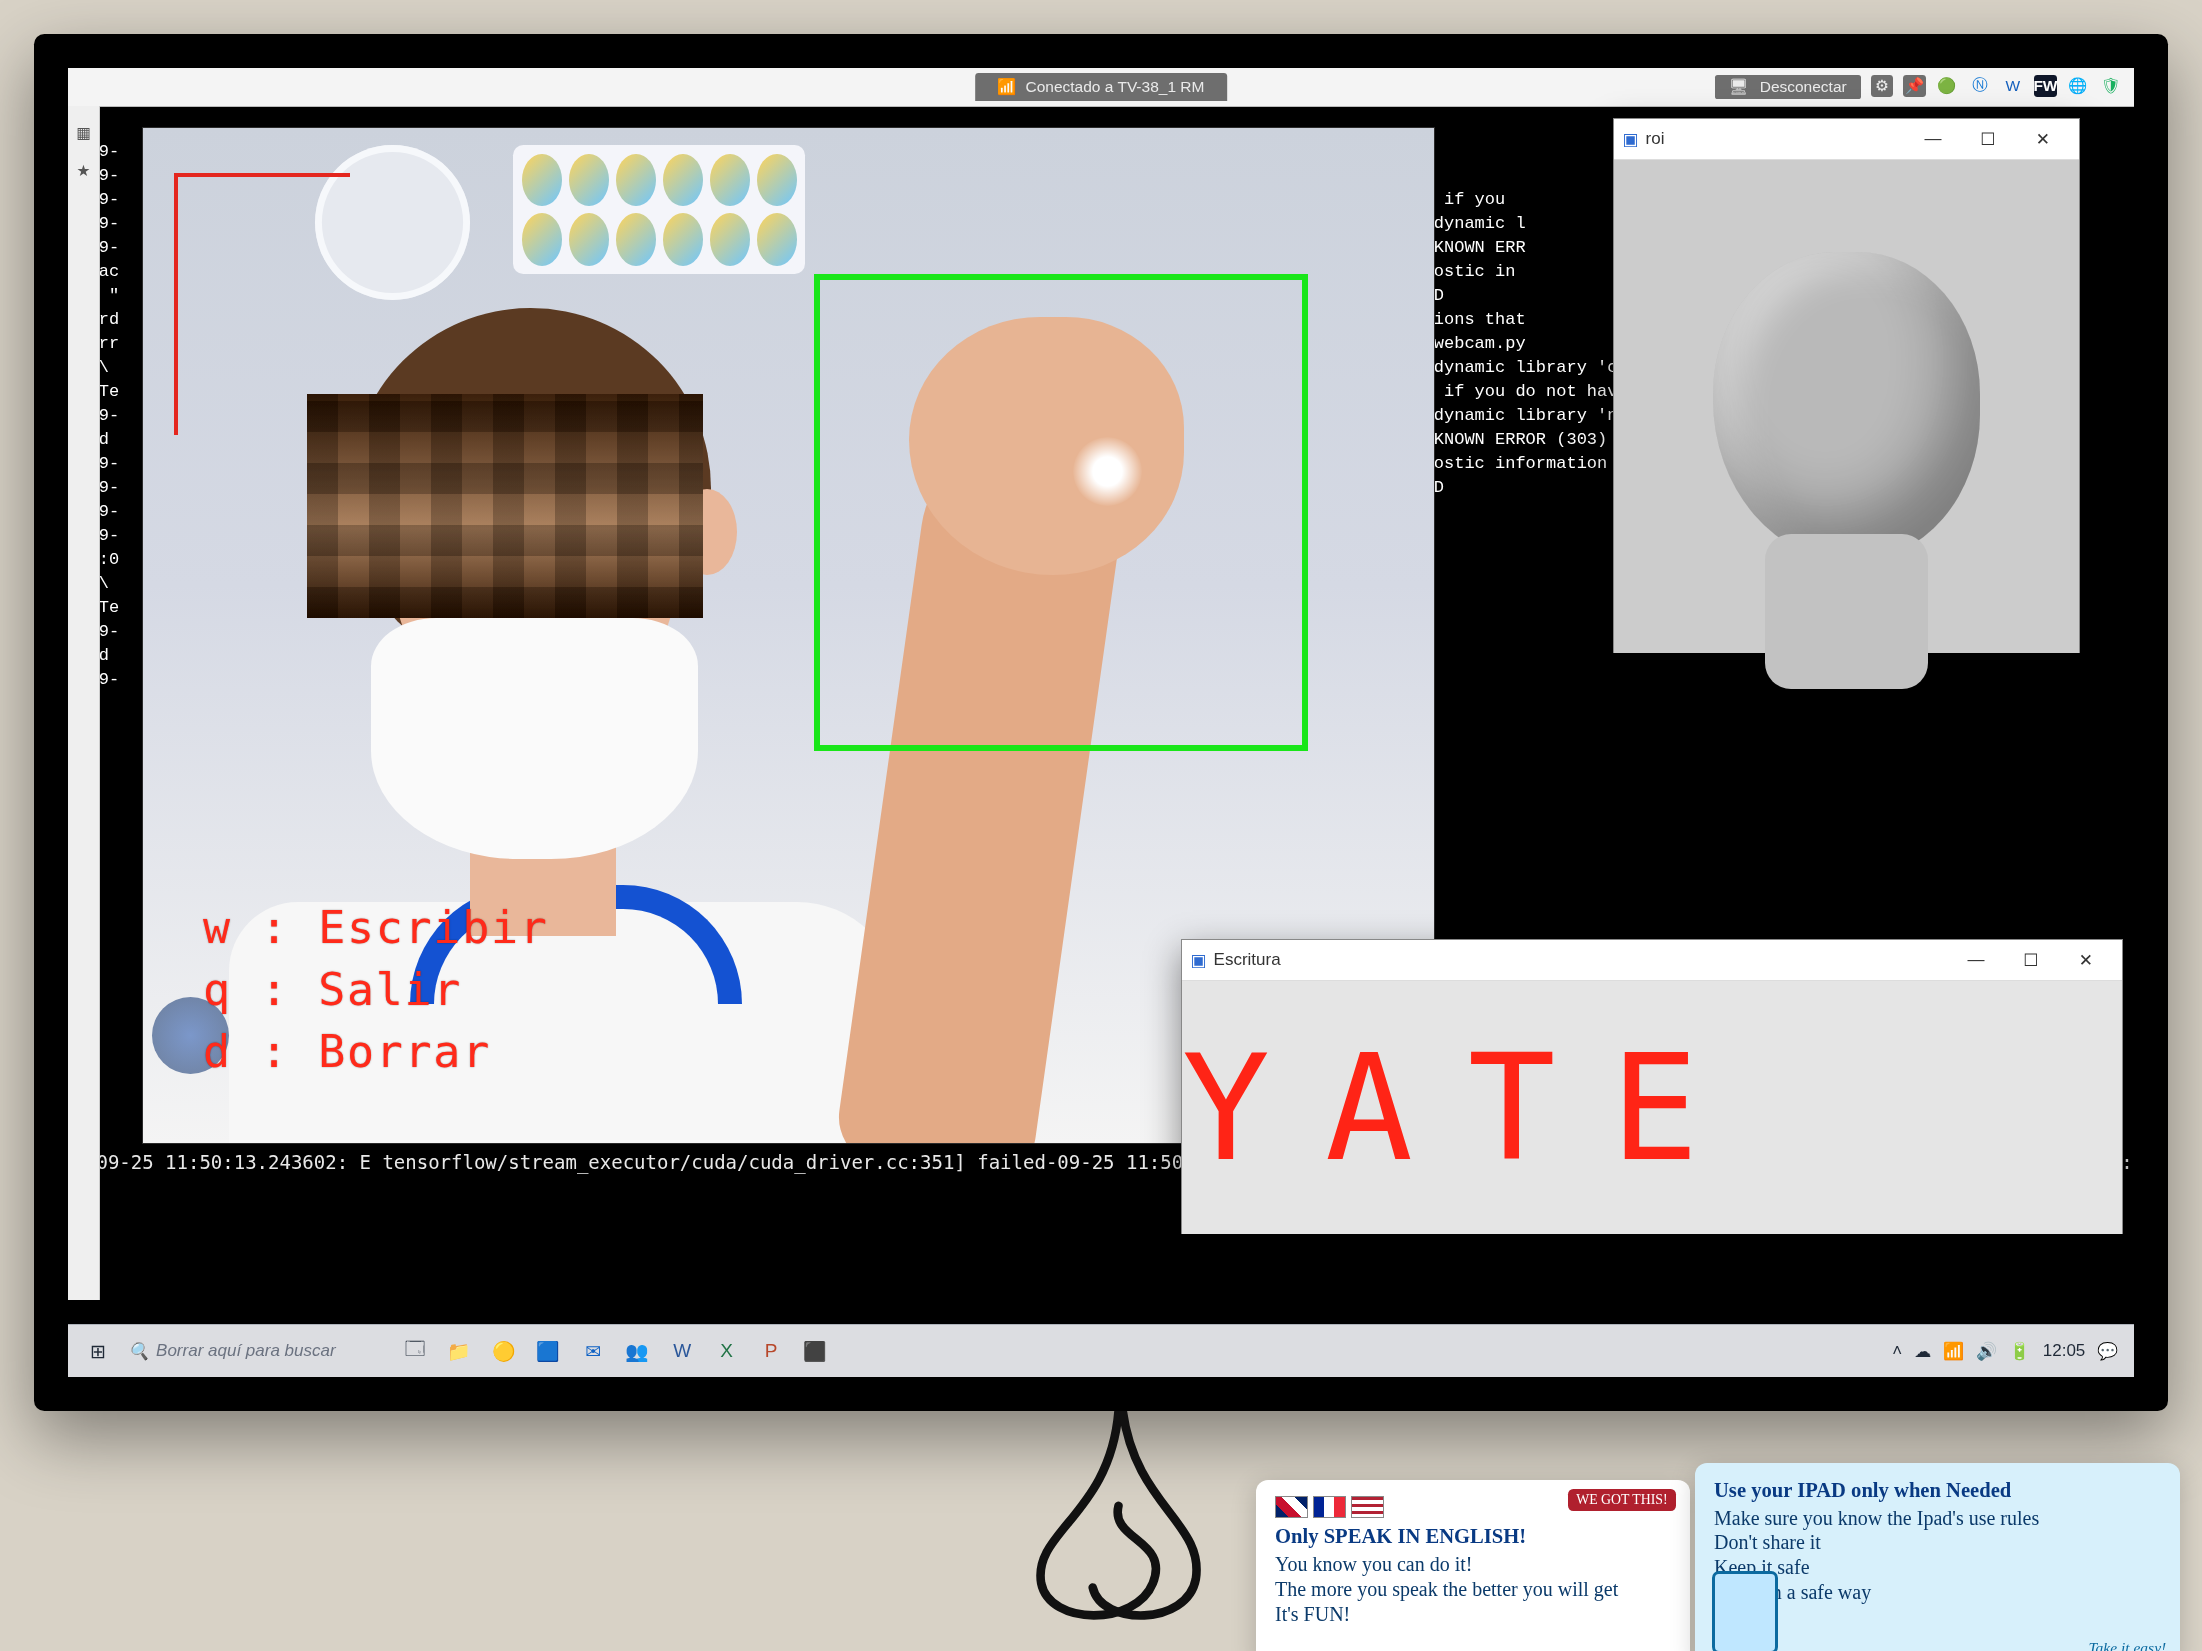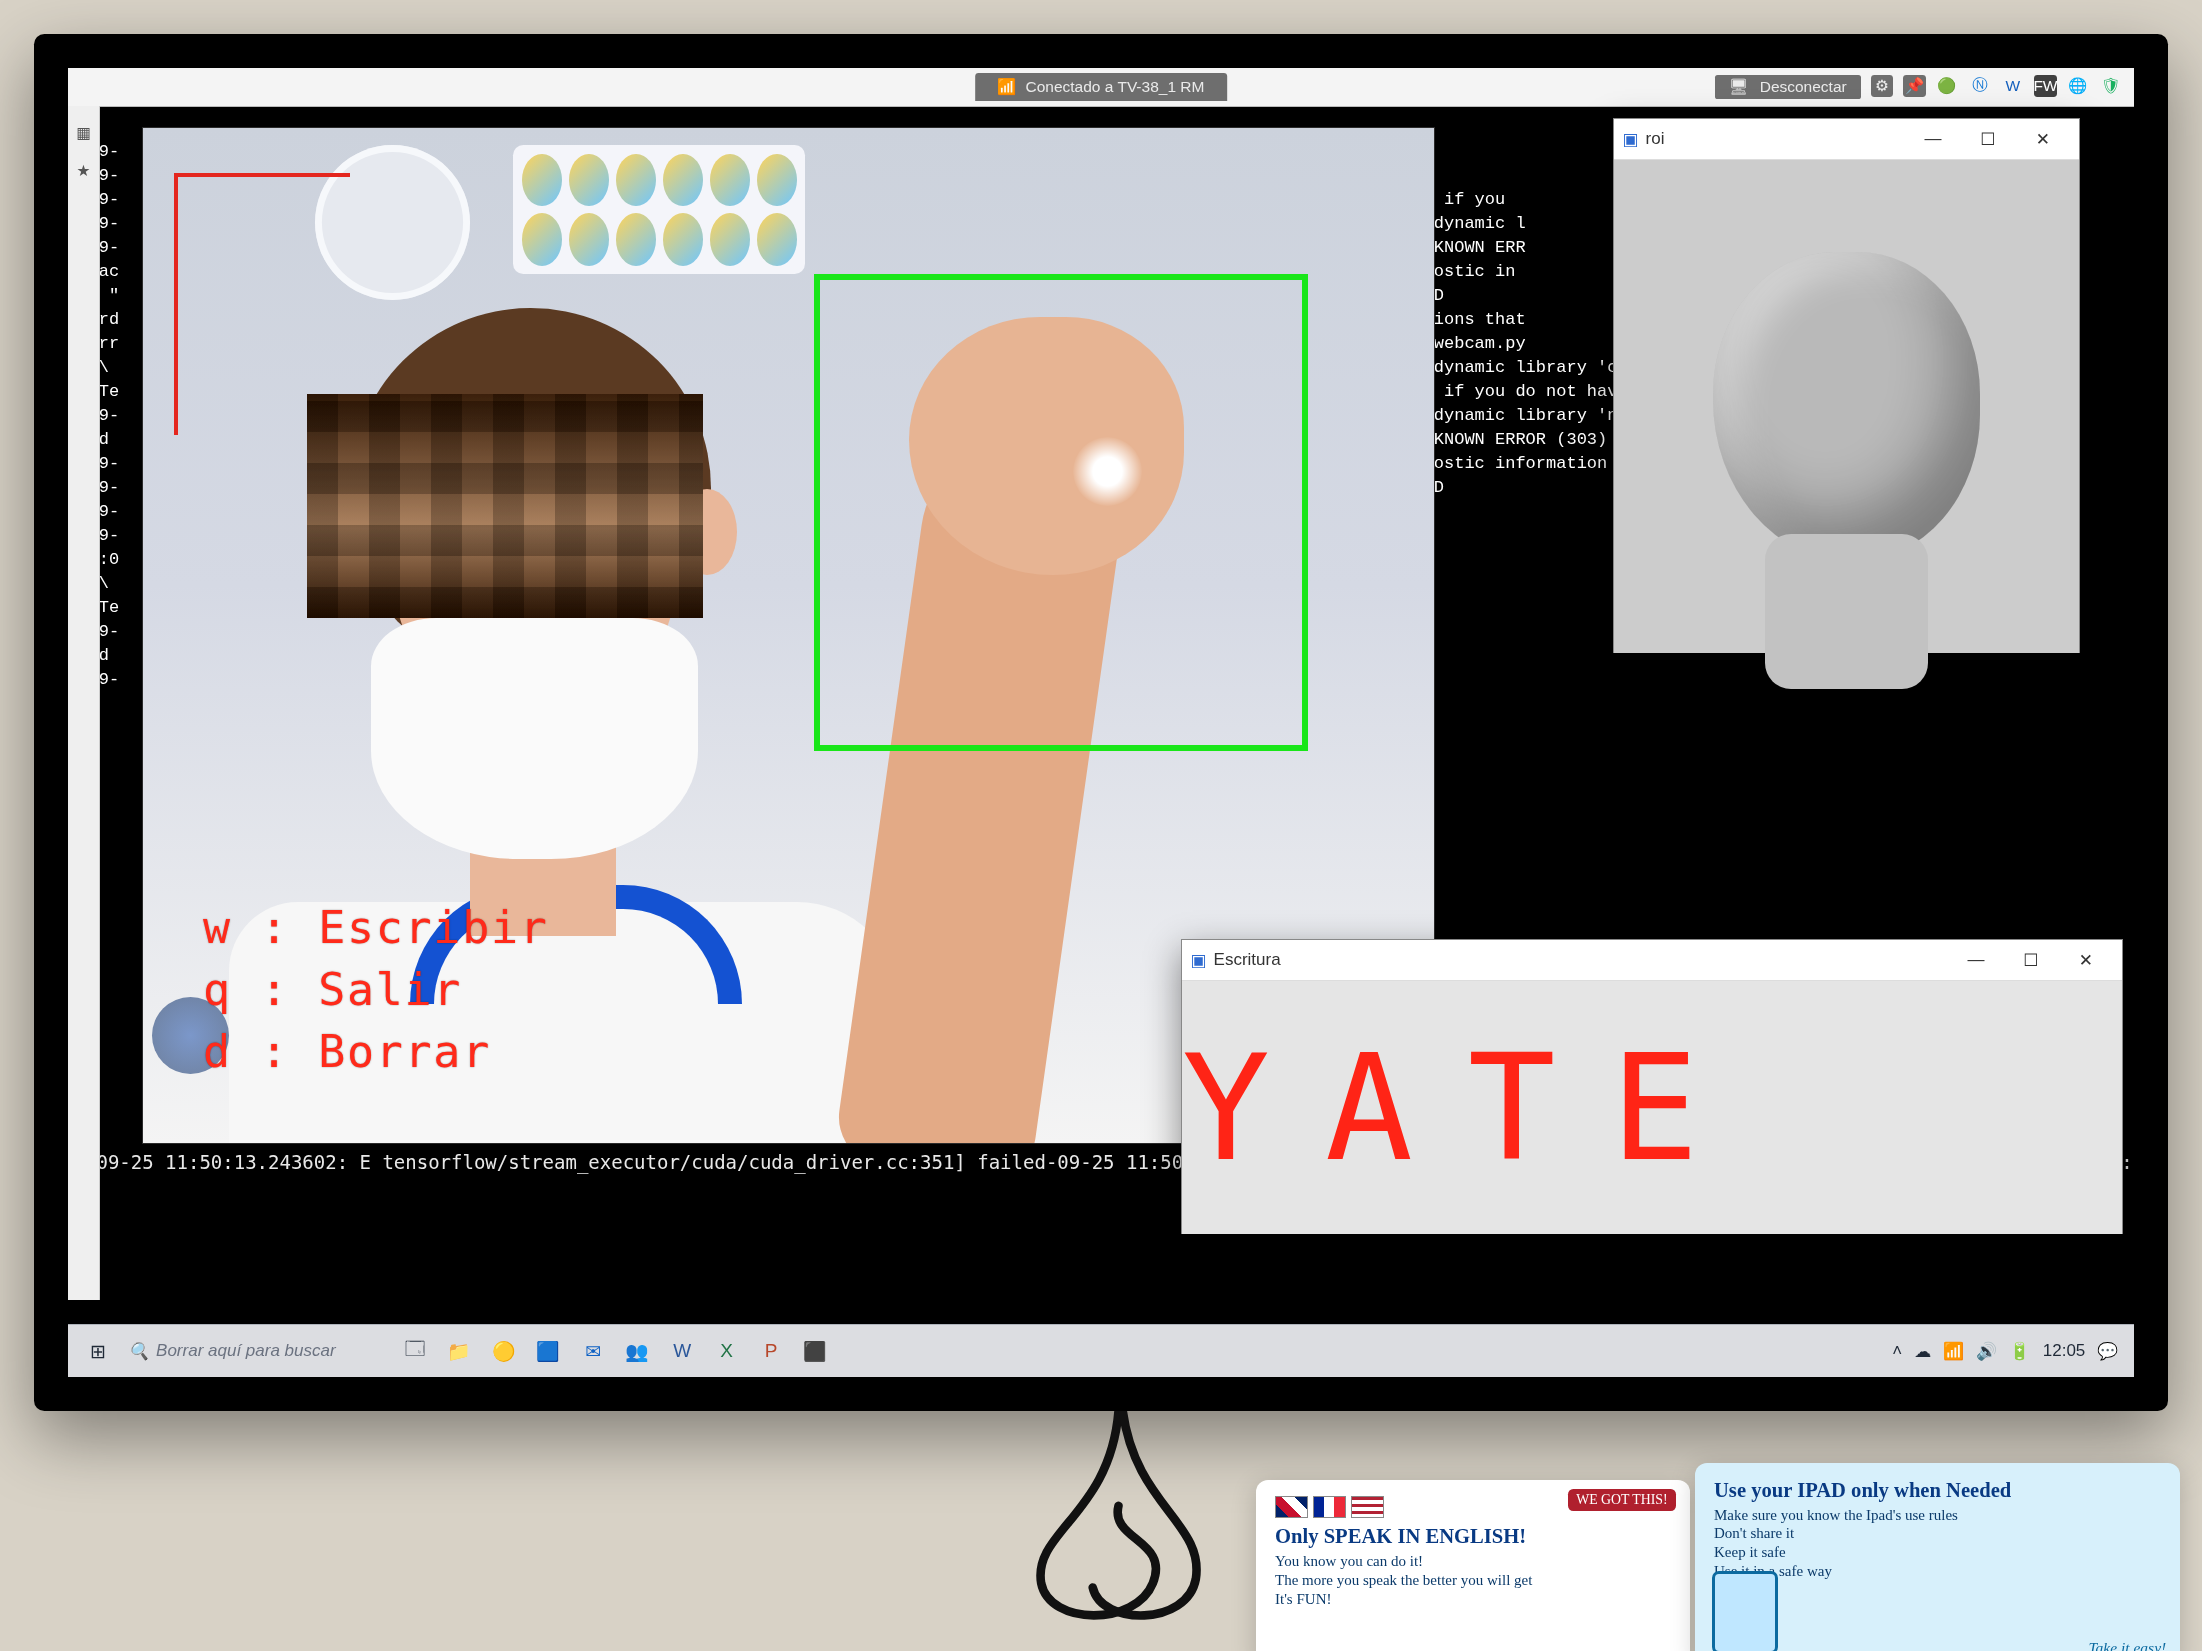--- a/index.html
+++ b/index.html
@@ -195,21 +195,21 @@
     position:absolute;left:0;right:0;top:1081px;height:112px;
     color:#e8e8e8;background:transparent;
     font-family:"Consolas",monospace;font-size:19px;line-height:26px;white-space:pre;padding-left:17px
   }
 
   
   .poster{position:absolute;background:#fff;border-radius:12px;box-shadow:0 6.9px 26px rgba(0,0,0,.2);padding:15.5px 19px}
   #poster-left{left:1256px;top:1480px;width:396px;height:155px}
   #poster-right{left:1695px;top:1463px;width:447px;height:172px;background:#d7f0fb}
   .poster h3{margin:0 0 5.2px;font-size:20.6px;color:#093a83;font-family:"Comic Sans MS",cursive}
-  .poster p{margin:1.7px 0;font-size:15px;color:#0b3a6a;font-family:"Comic Sans MS",cursive}
+  .poster p{margin:1.7px 0;font-size:20px;color:#0b3a6a;font-family:"Comic Sans MS",cursive}
   .flagstrip{display:flex;gap:5.2px;margin-bottom:6.9px}
   .flag{width:31px;height:20.6px;border:0.9px solid #888}
 
   
   .cable{position:absolute;left:981px;top:1411px;width:275px;height:224px}
   .cable svg{width:100%;height:100%}
 </style>
 </head>
 <body>
 
@@ -233,21 +233,21 @@
       <div class="right-cluster">
         <span class="pill">
           <span style="margin-right:6.9px">🖥</span>
           <span>Desconectar</span>
         </span>
         <span class="tool-icon" style="background:#6e6e6e;color:#eee">⚙</span>
         <span class="tool-icon" style="background:#6e6e6e;color:#eee">📌</span>
         <span class="tool-icon" style="color:#17a01a">🟢</span>
         <span class="tool-icon" style="color:#1176d3">Ⓝ</span>
         <span class="tool-icon" style="color:#1560bd">W</span>
-        <span class="tool-icon" style="background:#404040;color:#fff;font-weight:normal">FW</span>
+        <span class="tool-icon" style="background:#0f172a;color:#fff;font-weight:bold">FW</span>
         <span class="tool-icon" style="color:#0a84ff">🌐</span>
         <span class="tool-icon" style="color:#18b05e">🛡</span>
       </div>
     </div>
 
     <div class="left-strip">
       <span class="tool-icon">▦</span>
       <span class="tool-icon">★</span>
     </div>
 

